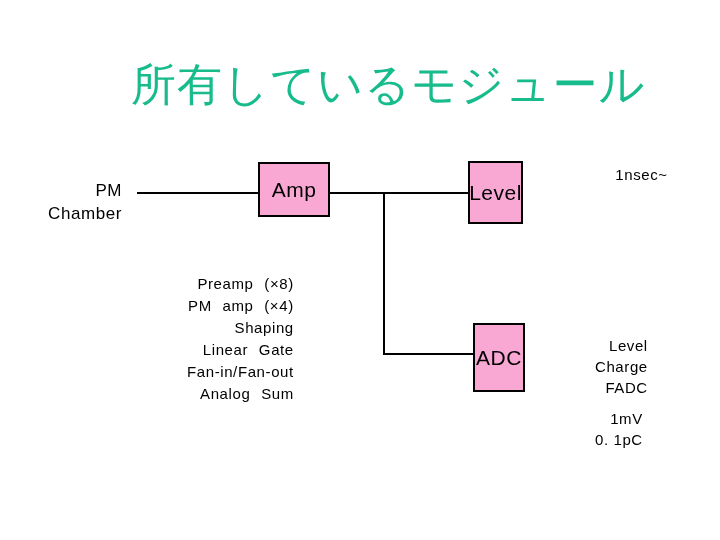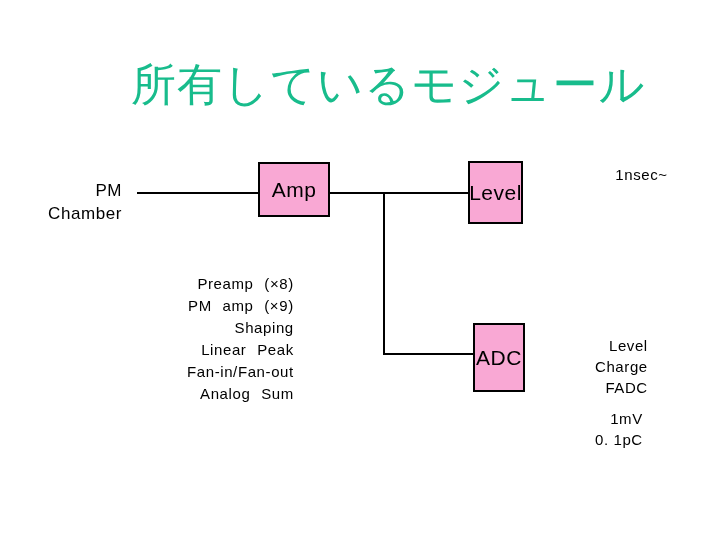--- a/index.html
+++ b/index.html
@@ -113,23 +113,23 @@
   </div>
   <div class="box box-level">
     <span>Level</span>
   </div>
   <div class="box box-adc">
     <span>ADC</span>
   </div>
 
   <div class="txt amp-details">
     <div>Preamp  (×8)</div>
-    <div>PM amp (×9)</div>
+    <div>PM amp (×4)</div>
     <div>Shaping</div>
-    <div>Linear Peak</div>
+    <div>Linear Gate</div>
     <div>Fan-in/Fan-out</div>
     <div>Analog Sum</div>
   </div>
 
   <div class="txt disc-notes">
     <div>1nsec~</div>
   </div>
 
   <div class="txt adc-type-notes">
     <div>Level</div>

